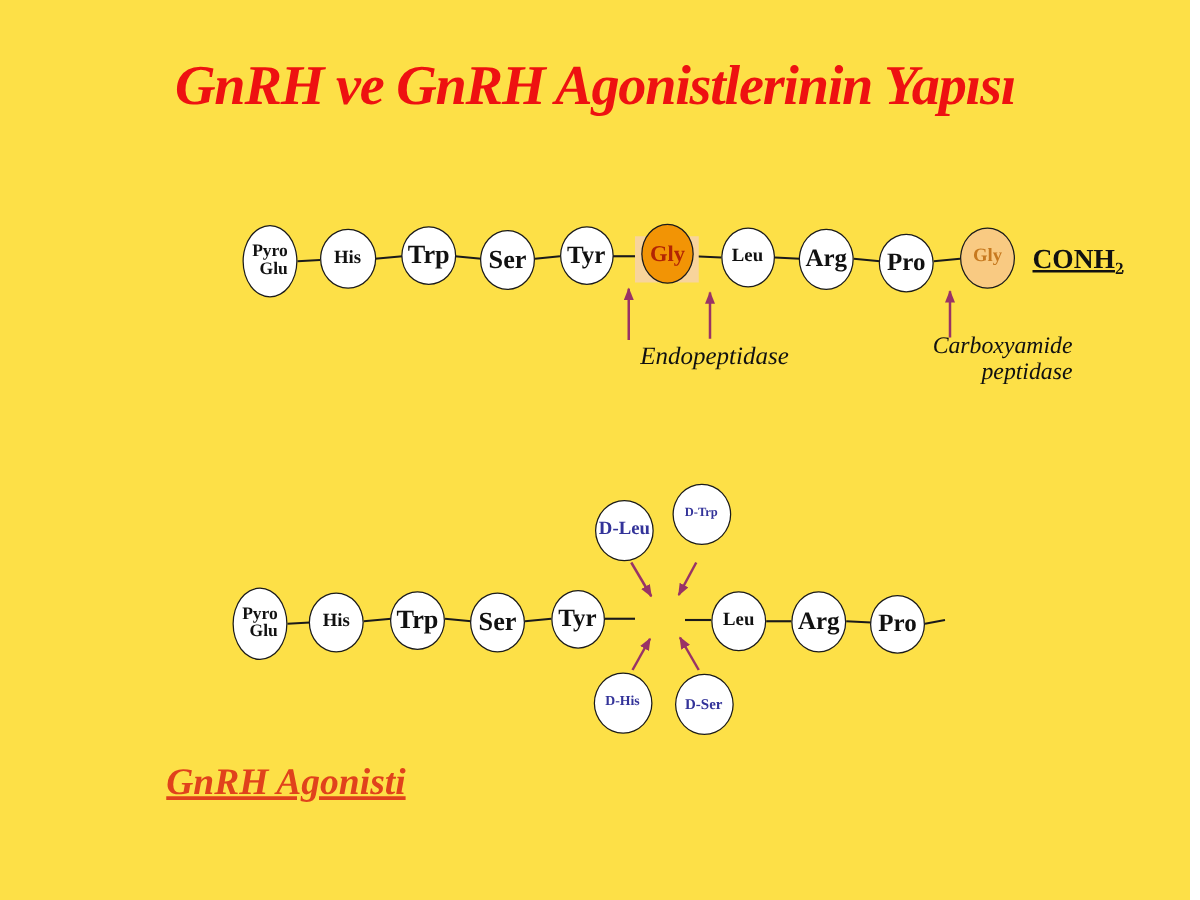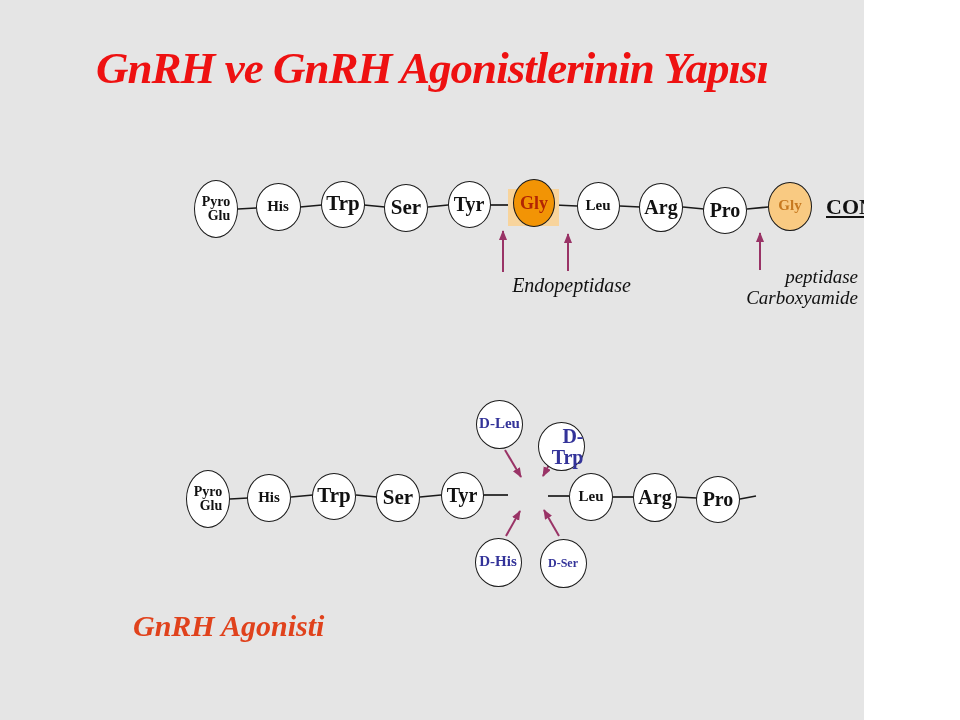--- a/index.html
+++ b/index.html
@@ -1,17 +1,17 @@
 <!DOCTYPE html>
 <html><head>
 <meta charset="utf-8">
 <style>
   html,body { margin:0; padding:0; background:#ffffff; }
   #slide {
-    position:relative; width:864px; height:720px; background:#e5e5e5;
+    position:relative; width:952px; height:720px; background:#fde047;
     overflow:hidden; font-family:"Liberation Serif","DejaVu Serif",serif;
   }
   .title {
     position:absolute; top:42px; left:0; right:0; text-align:center;
     font-size:45px; font-weight:bold; font-style:italic;
     color:var(--title-color); letter-spacing:-1px; white-space:nowrap;
   }
   #overlay { position:absolute; left:0; top:0; pointer-events:none; }
   .bonds line { stroke:#1a1a1a; stroke-width:1.7; }
   .arrows line { stroke:var(--arrow); stroke-width:2; }
@@ -105,38 +105,38 @@
       <div class="residue amide" style="left: 768px; top: 181.5px; width: 44px; height: 49px; font-size: 15px;">Gly</div>
     </div>
 
   <div class="terminal" style="left:826px; top:194px; font-size:22px;">
     <span>CONH</span><sub>2</sub>
   </div>
 
   <div class="enzyme" style="left:441px; top:274px; width:190px;">Endopeptidase</div>
 
   <div class="enzyme" style="left:678px; top:267px; width:180px; font-size:19px;">
+    <div>Carboxyamide</div>
     <div>peptidase</div>
-    <div>Carboxyamide</div>
   </div>
 
 
   <div id="agonist-chain">
       <div class="residue" style="left: 186px; top: 470px; width: 44px; height: 58px; font-size: 14px;">Pyro<br>Glu</div>
       <div class="residue" style="left: 247px; top: 474px; width: 44px; height: 48px; font-size: 15px;">His</div>
       <div class="residue" style="left: 312px; top: 472.5px; width: 44px; height: 47px; font-size: 21px;">Trp</div>
       <div class="residue" style="left: 376px; top: 474px; width: 44px; height: 48px; font-size: 21px;">Ser</div>
       <div class="residue" style="left: 440.5px; top: 471.5px; width: 43px; height: 47px; font-size: 20px;">Tyr</div>
       <div class="residue" style="left: 569px; top: 473px; width: 44px; height: 48px; font-size: 15px;">Leu</div>
       <div class="residue" style="left: 633px; top: 472.5px; width: 44px; height: 49px; font-size: 20px;">Arg</div>
       <div class="residue" style="left: 696px; top: 475.5px; width: 44px; height: 47px; font-size: 20px;">Pro</div>
     </div>
 
   <div id="subs">
       <div class="residue sub" style="left: 476px; top: 399.5px; width: 47px; height: 49px; font-size: 15px;">D-Leu</div>
-      <div class="residue sub" style="left: 537.5px; top: 422px; width: 47px; height: 49px; font-size: 20px;">D-Trp</div>
-      <div class="residue sub" style="left: 474.5px; top: 537.5px; width: 47px; height: 49px; font-size: 15px;">D-His</div>
+      <div class="residue sub" style="left: 537.5px; top: 387px; width: 47px; height: 49px; font-size: 10px;">D-Trp</div>
+      <div class="residue sub" style="left: 474.5px; top: 537.5px; width: 47px; height: 49px; font-size: 11px;">D-His</div>
       <div class="residue sub" style="left: 539.5px; top: 538.5px; width: 47px; height: 49px; font-size: 12px;">D-Ser</div>
     </div>
 
 
-  <div class="section-label" style="left:133px; top:609px;">GnRH Agonisti</div>
+  <div class="section-label" style="left:133px; top:609px;text-decoration:underline;">GnRH Agonisti</div>
 </div>
 
 </body></html>

